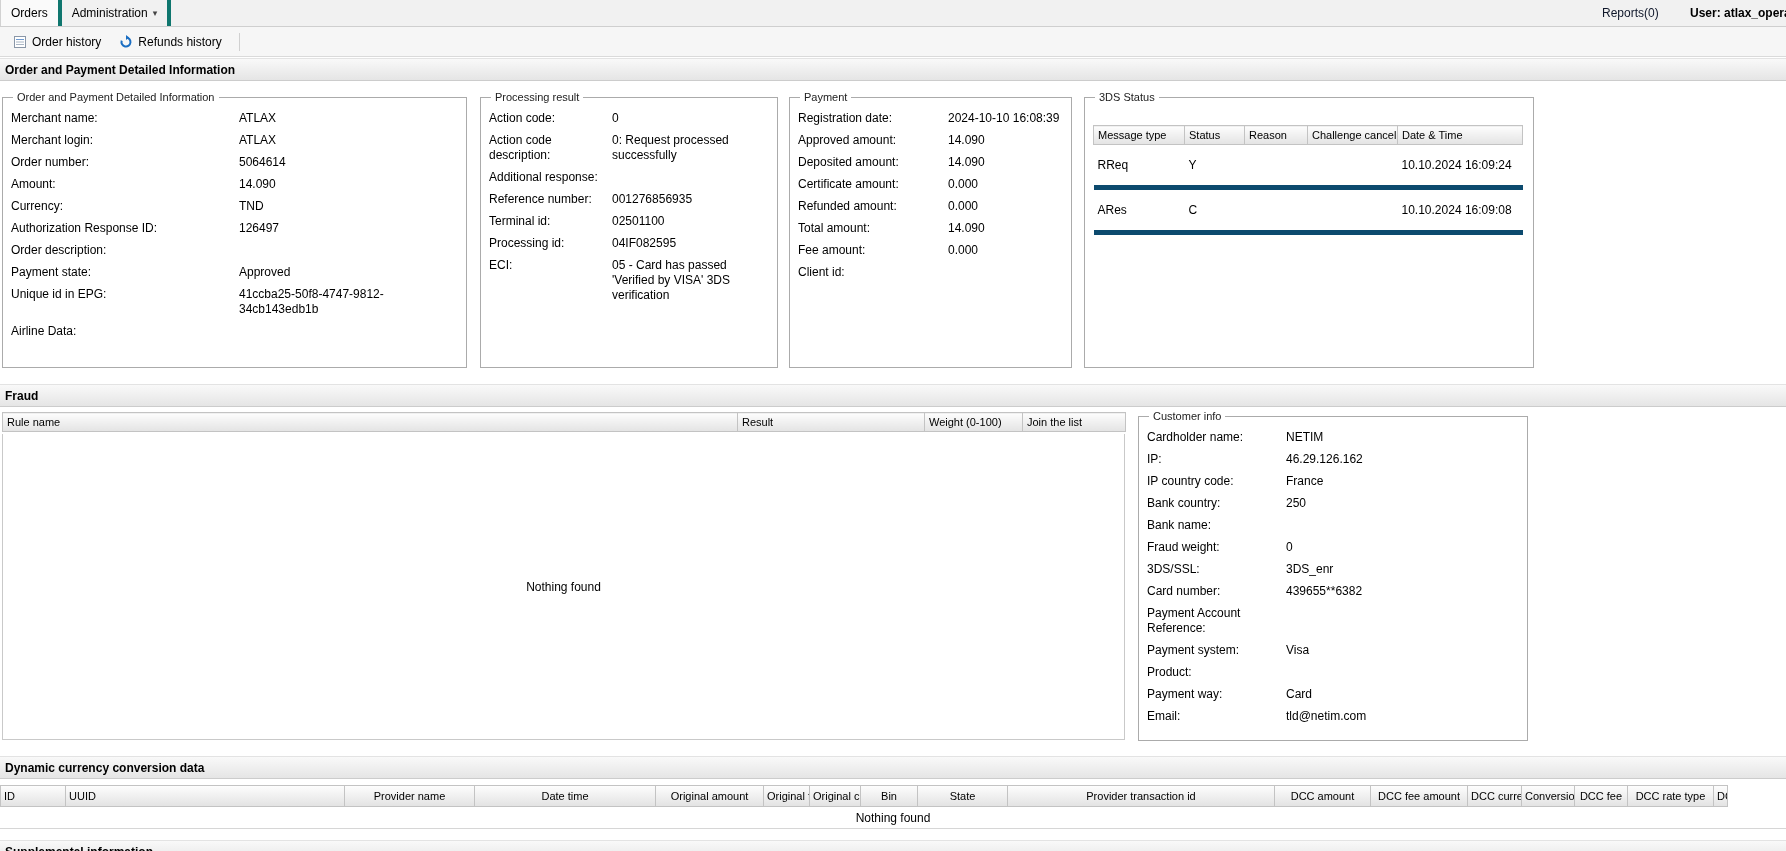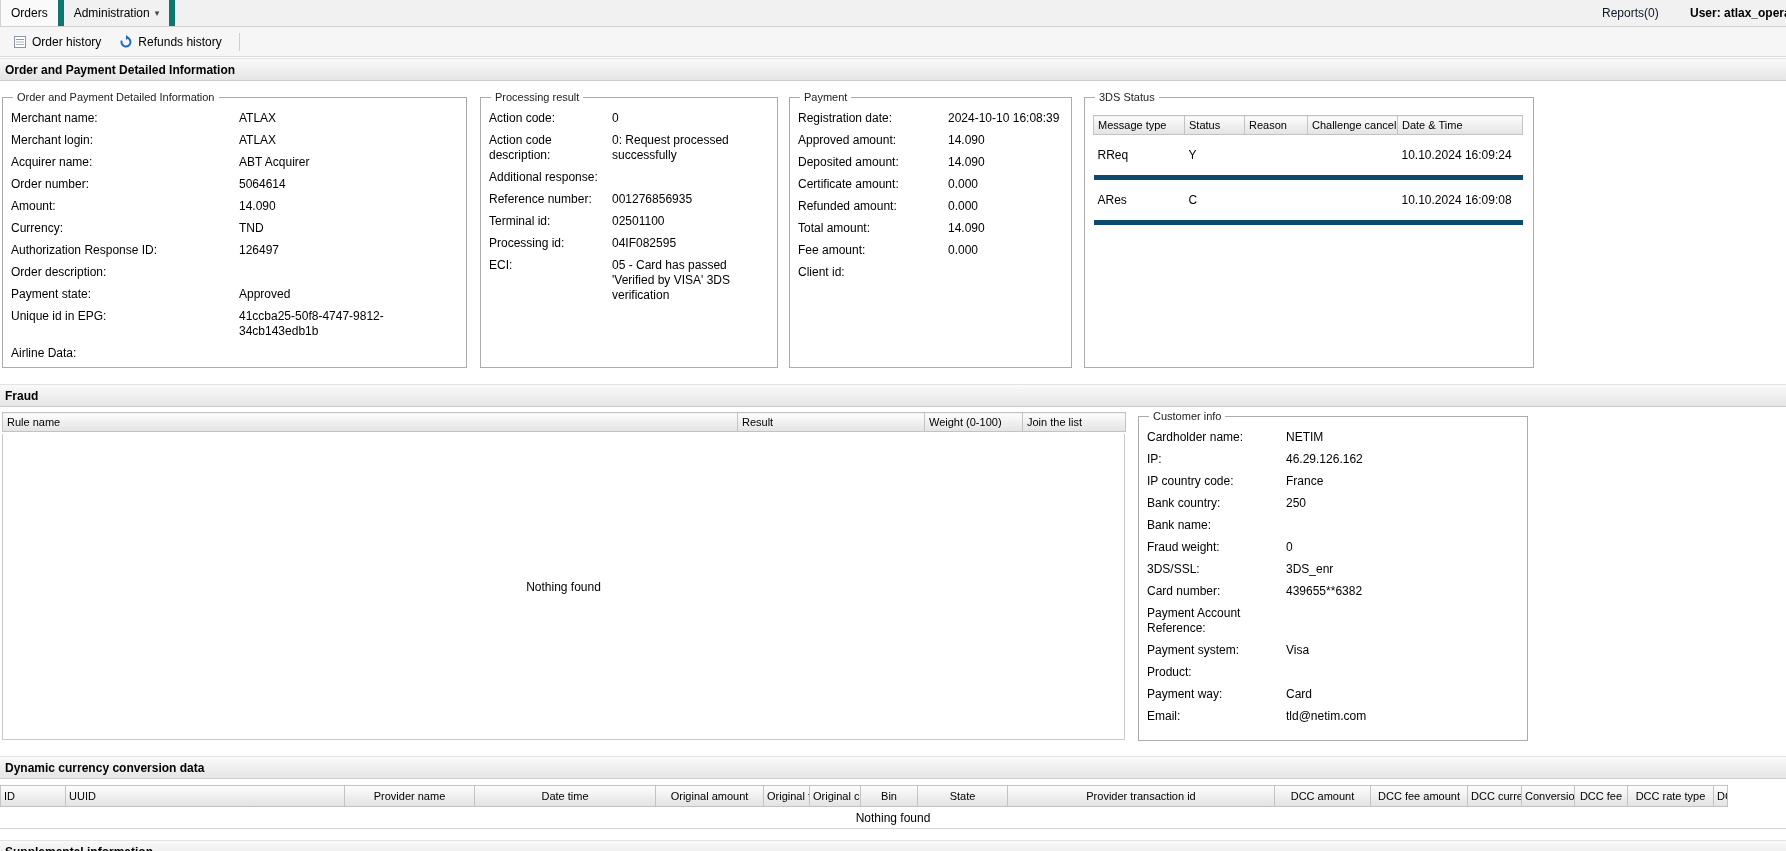--- a/index.html
+++ b/index.html
@@ -11,21 +11,21 @@
   }
 
   
   .menubar {
     position:absolute; top:0; left:0; width:1786px; height:27px;
     background:#f1f1f1; border-bottom:1px solid #cfcfcf;
     display:flex; align-items:stretch;
   }
   .menu-tab {
     padding:0 10px; display:flex; align-items:center; gap:5px;
-    border-right:6px solid #0f766e; cursor:pointer; white-space:nowrap;
+    border-right:4px solid #0f766e; cursor:pointer; white-space:nowrap;
   }
   .menu-tab.active { background:#fafafa; border-left:1px solid #d2d2d2; }
   .caret { font-size:9px; color:#444; }
   .reports { position:absolute; left:1602px; top:0; height:27px; line-height:27px; color:#0f172a; cursor:pointer; }
   .userlbl { position:absolute; left:1690px; top:0; height:27px; line-height:27px; font-weight:bold; white-space:nowrap; }
 
   
   .toolbar {
     position:absolute; top:27px; left:0; width:1786px; height:30px;
     background:#f6f6f6; border-bottom:1px solid #dadada;
@@ -74,21 +74,21 @@
   table.grid { border-collapse:collapse; table-layout:fixed; }
   table.grid th {
     background:linear-gradient(#fdfdfd,#e3e3e3);
     border:1px solid #c3c3c3; font-weight:normal; font-size:11px;
     padding:3px 4px; text-align:left; white-space:nowrap; overflow:hidden;
   }
   table.grid td {
     padding:13px 4px; border-bottom:5px solid #0c4a6e;
     white-space:nowrap; overflow:hidden;
   }
-  .threeds-table { width:429px; margin-top:8px; }
+  .threeds-table { width:429px; margin-top:18px; }
 
   .fraud-table { position:absolute; left:2px; top:412px; width:1123px; }
   .fraud-body {
     position:absolute; left:2px; top:434px; width:1123px; height:306px;
     border:1px solid #c9c9c9; border-top:none;
     display:flex; align-items:center; justify-content:center;
   }
 
   
   .dcc-header {
@@ -170,24 +170,20 @@
       <div class="field-row">
         <span class="f-label">Merchant name:</span>
         <span class="f-value">ATLAX</span>
       </div>
 
       <div class="field-row">
         <span class="f-label">Merchant login:</span>
         <span class="f-value">ATLAX</span>
       </div>
 
-      <div class="field-row">
-        <span class="f-label">Acquirer name:</span>
-        <span class="f-value">ABT Acquirer</span>
-      </div>
 
       <div class="field-row">
         <span class="f-label">Order number:</span>
         <span class="f-value">5064614</span>
       </div>
 
       <div class="field-row">
         <span class="f-label">Amount:</span>
         <span class="f-value">14.090</span>
       </div>

